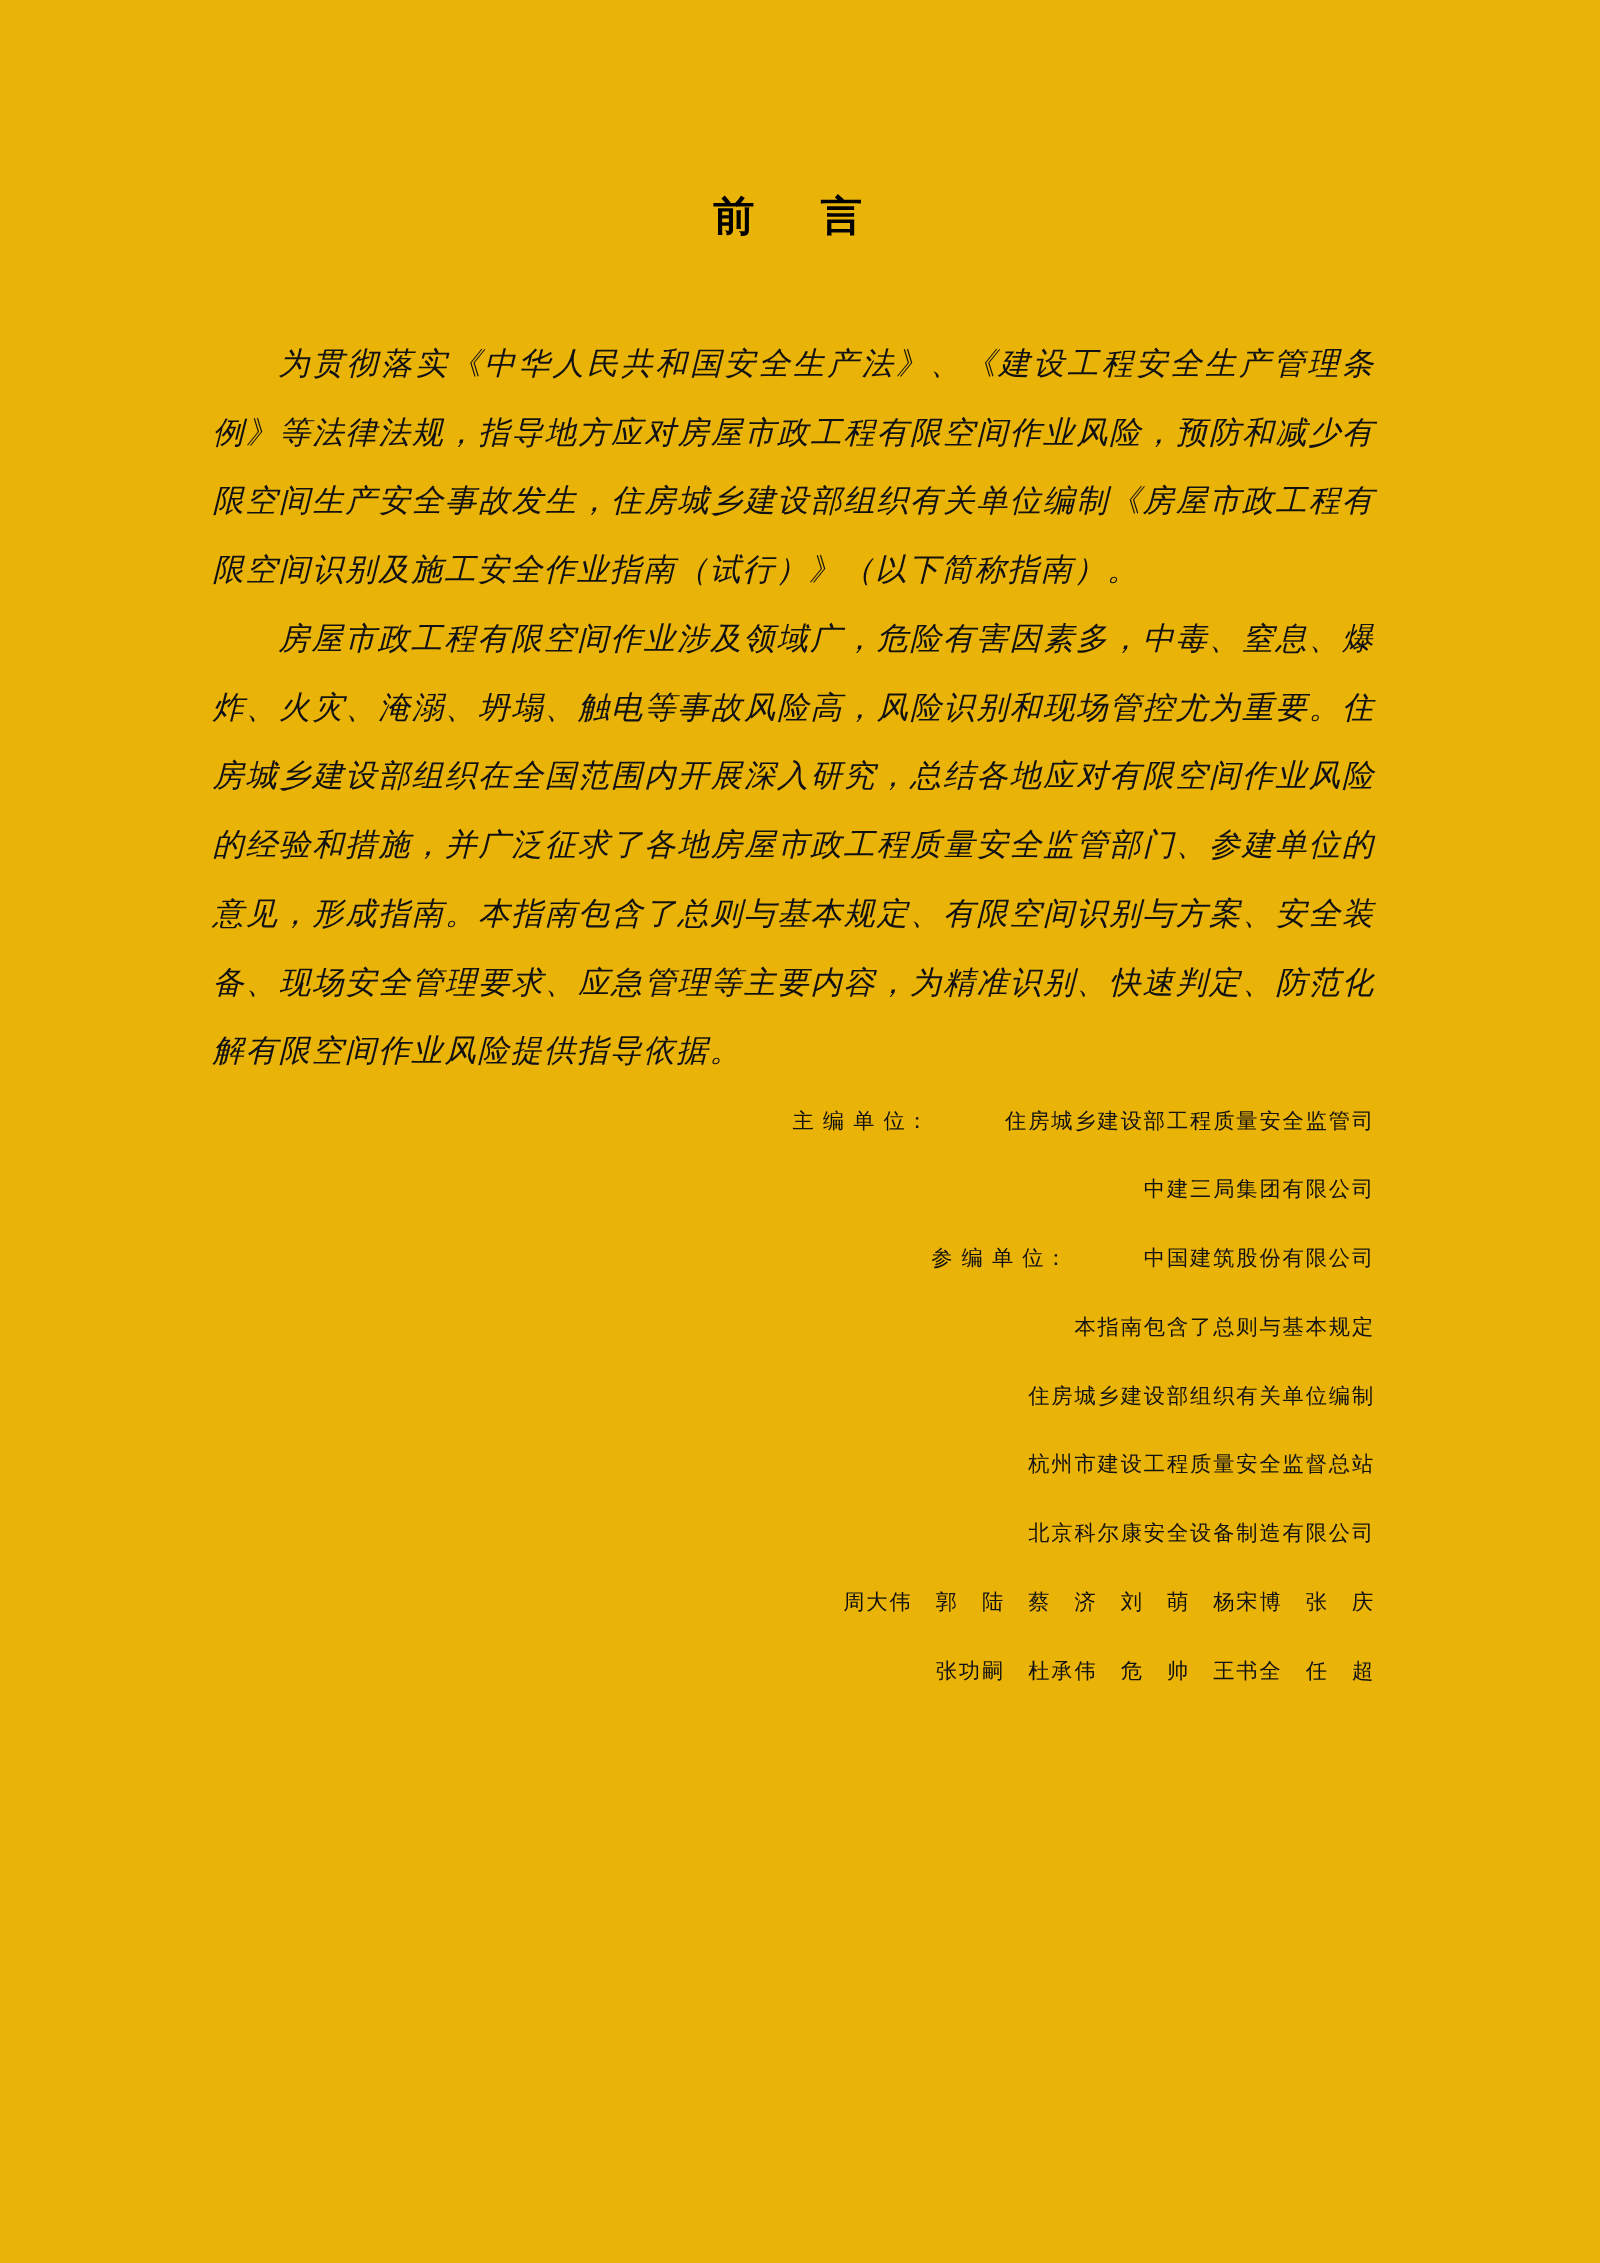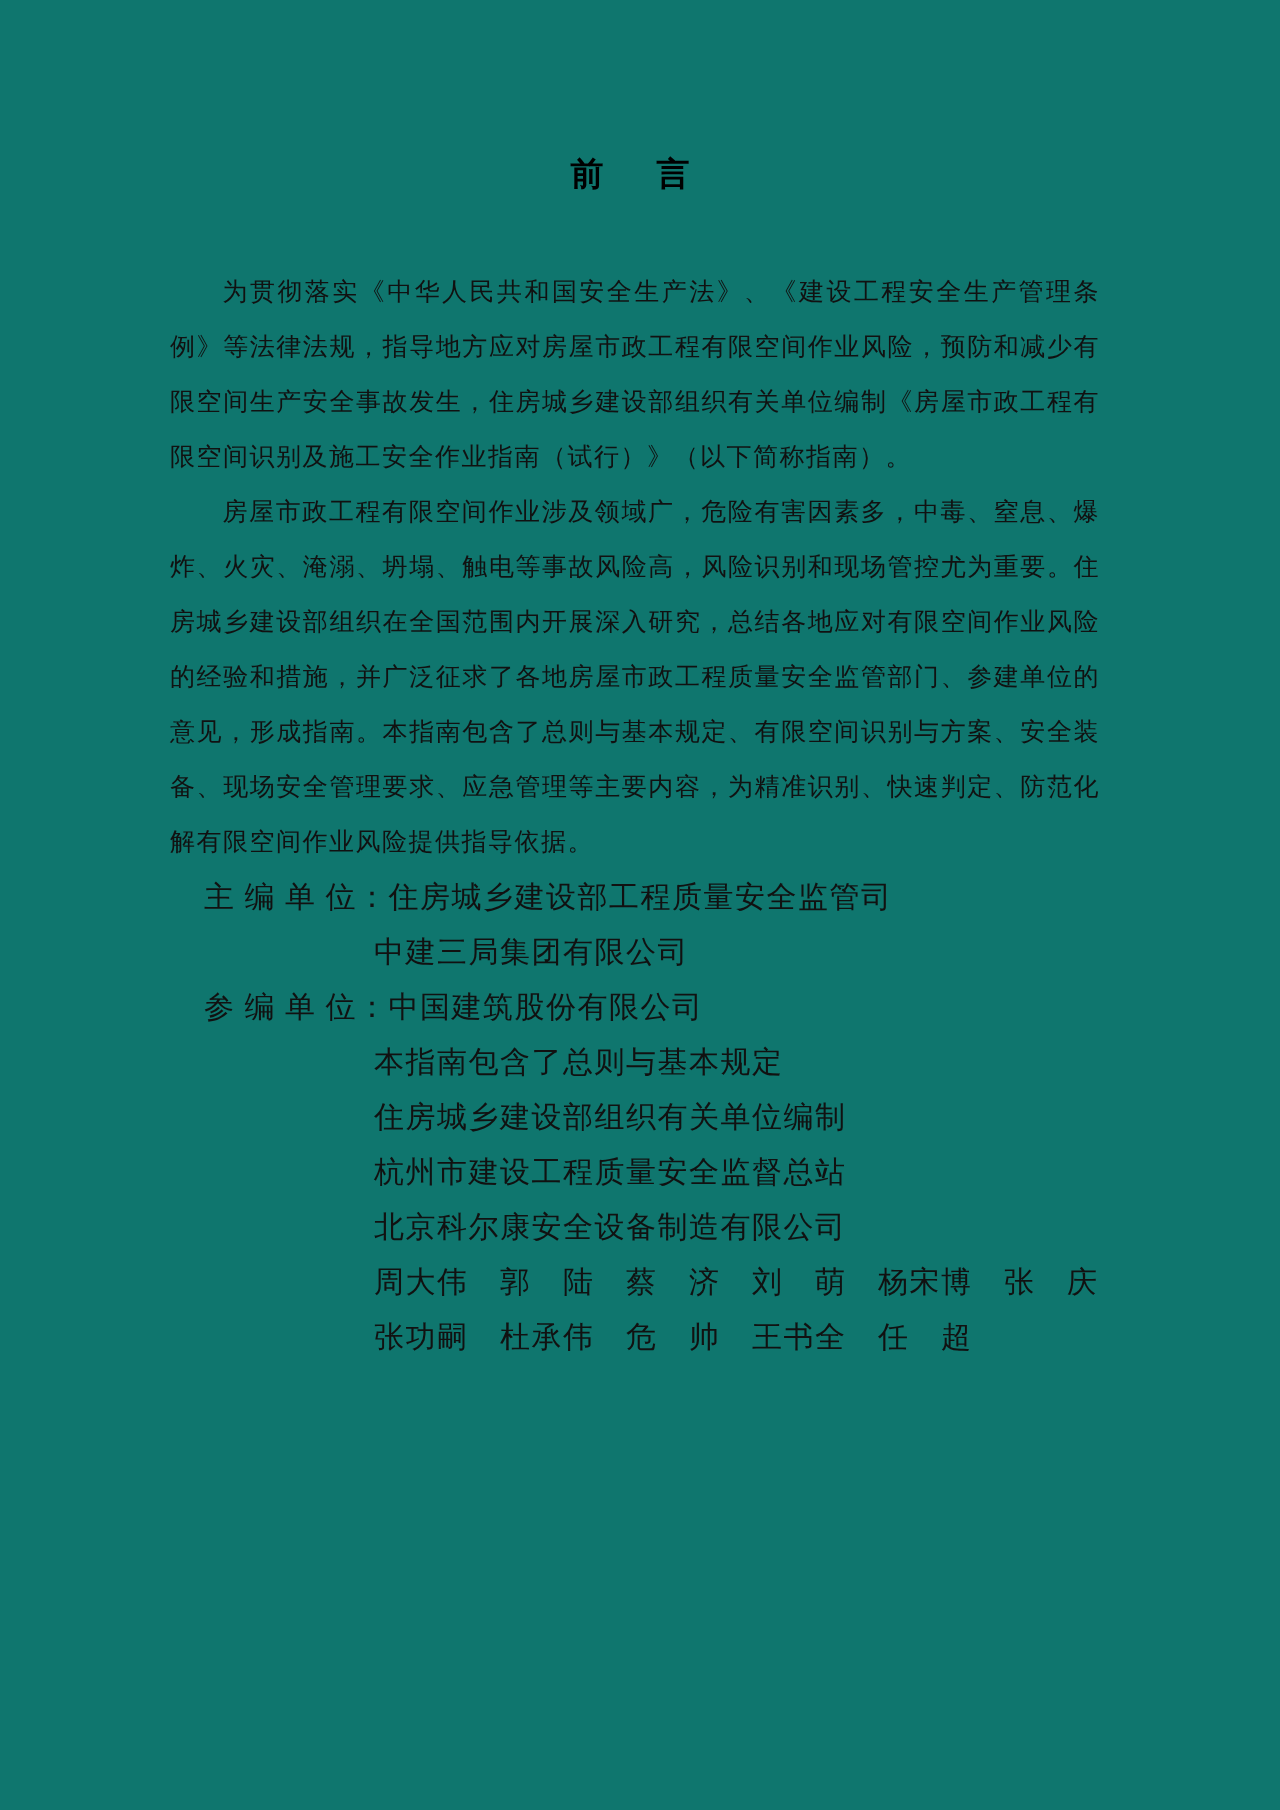--- a/index.html
+++ b/index.html
@@ -4,21 +4,21 @@
 <style>
   html, body {
     margin: 0;
     padding: 0;
     background: #ffffff;
   }
   .page {
     position: relative;
     width: 1280px;
     height: 1810px;
-    background: #0f766e;
+    background: #eab308;
     box-sizing: border-box;
     padding: 150px 180px 0 170px;
     font-family: "Liberation Serif", "DejaVu Serif", serif;
     color: #111111;
     overflow: hidden;
   }
   .doc-title {
     margin: 0 0 66px 0;
     text-align: center;
     font-size: 33px;
@@ -29,30 +29,32 @@
   }
   .body-text .para {
     margin: 0;
     font-size: 25px;
     line-height: 55px;
     letter-spacing: 1.5px;
     text-align: justify;
     text-justify: inter-ideograph;
     text-indent: 2.1em;
     color: #111111;
+    font-style: italic;
   }
   .credits {
     margin: 0;
   }
   .credit-row {
     display: flex;
     align-items: baseline;
-    font-size: 30px;
+    font-size: 17px;
     line-height: 55px;
     color: #111111;
+    justify-content: flex-end;
   }
   .credit-label {
     flex: 0 0 204px;
     box-sizing: border-box;
     padding-left: 34px;
     white-space: pre;
     letter-spacing: 1.5px;
   }
   .credit-value {
     white-space: pre;

